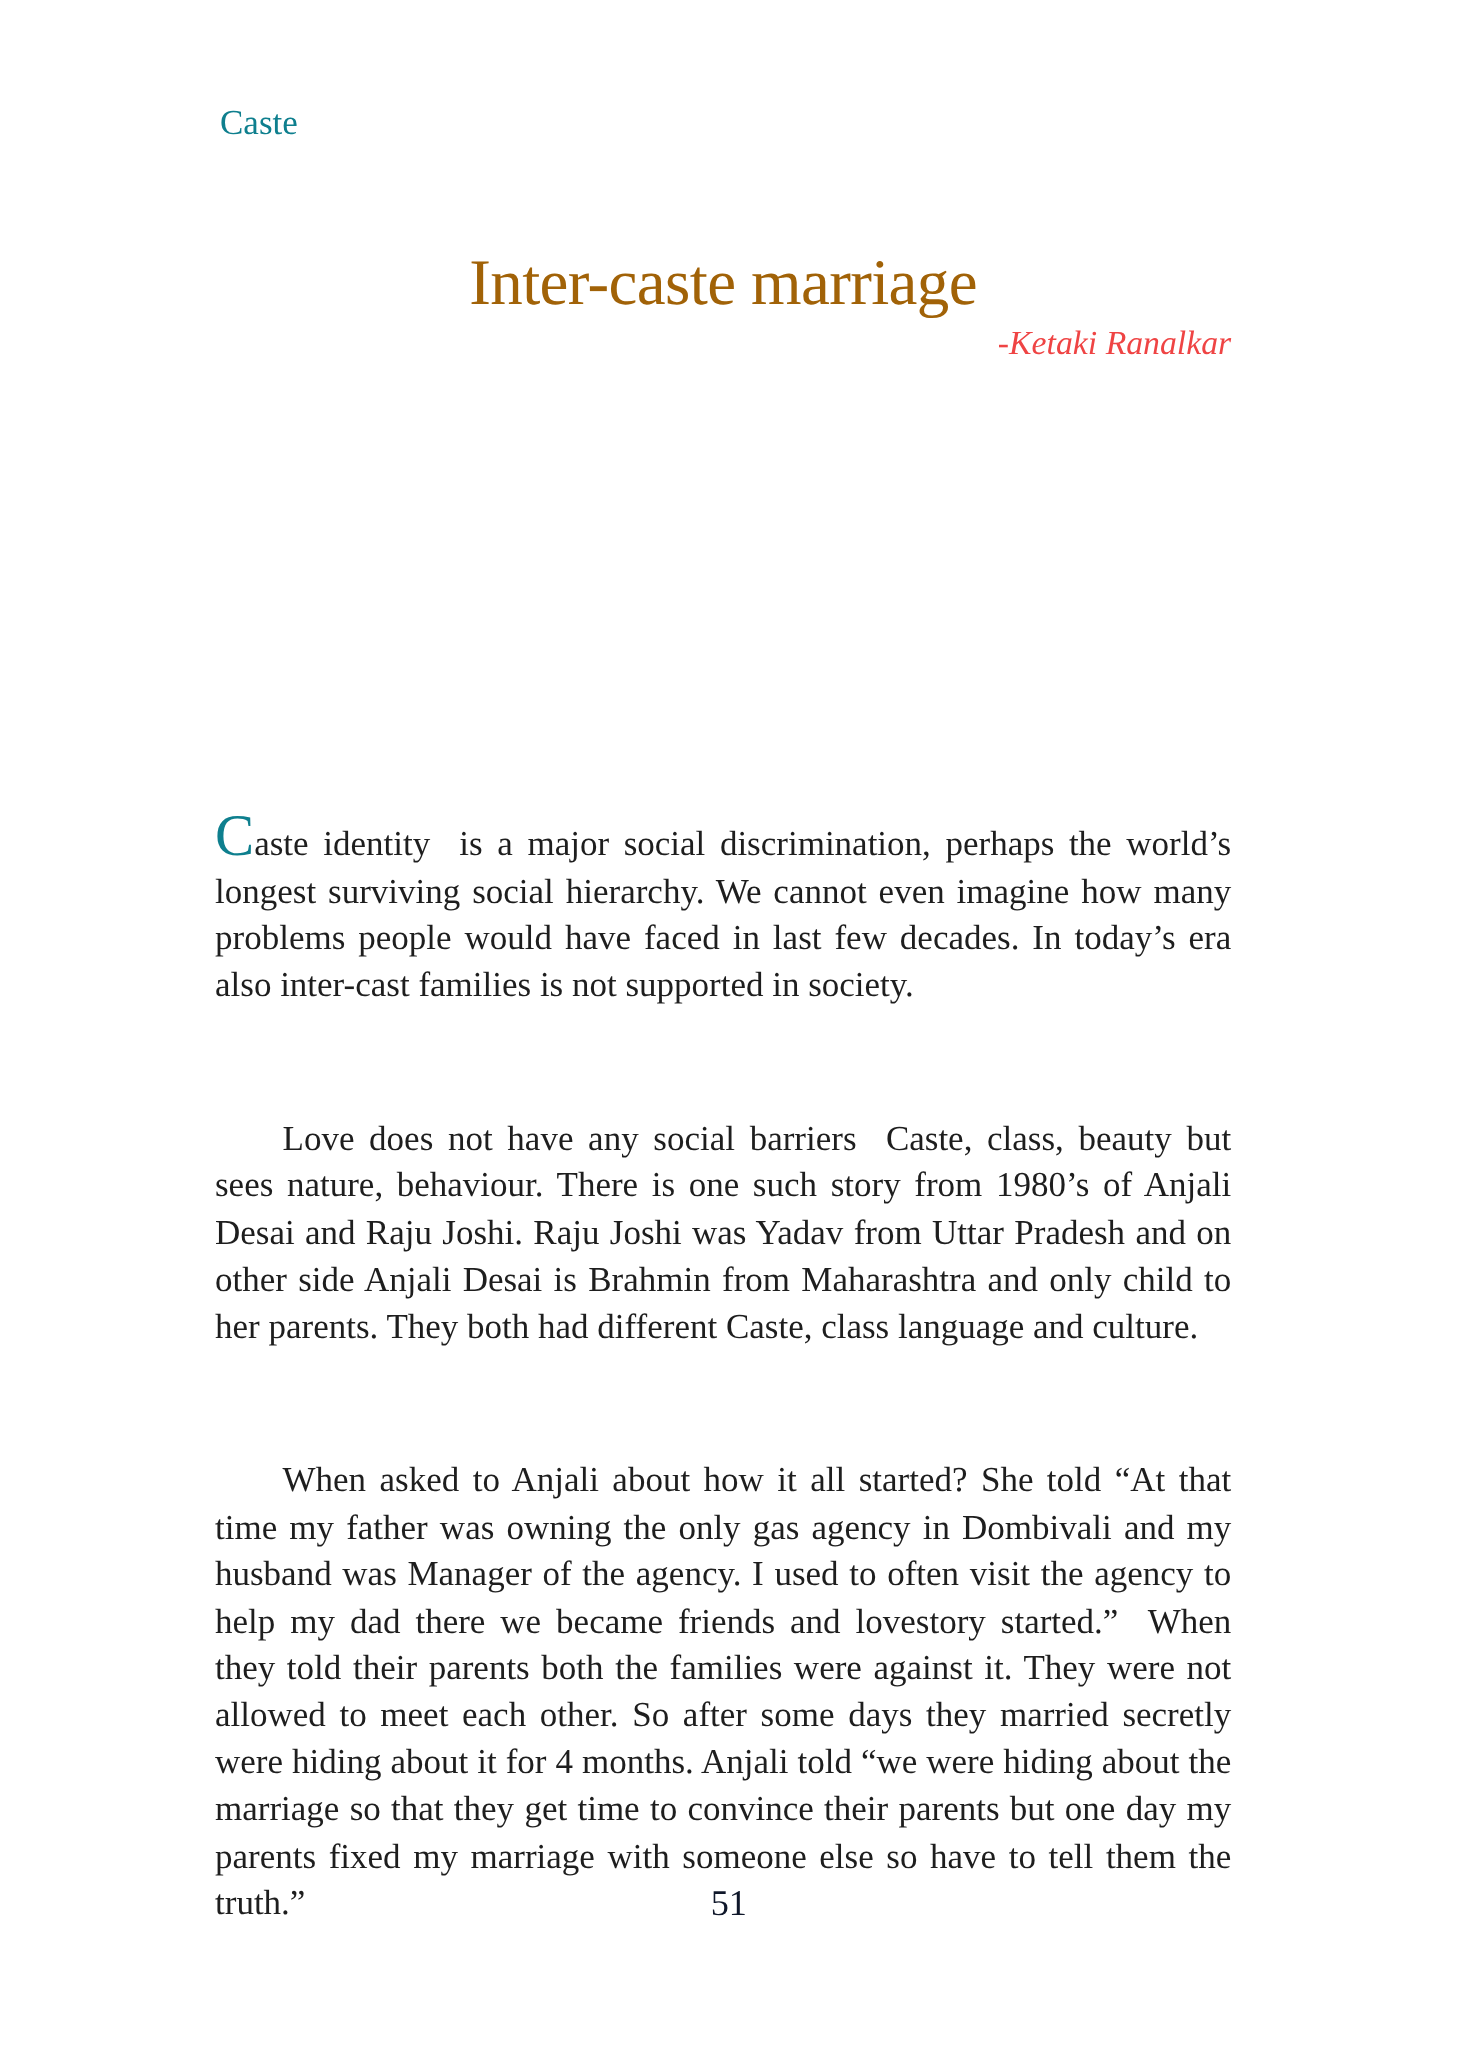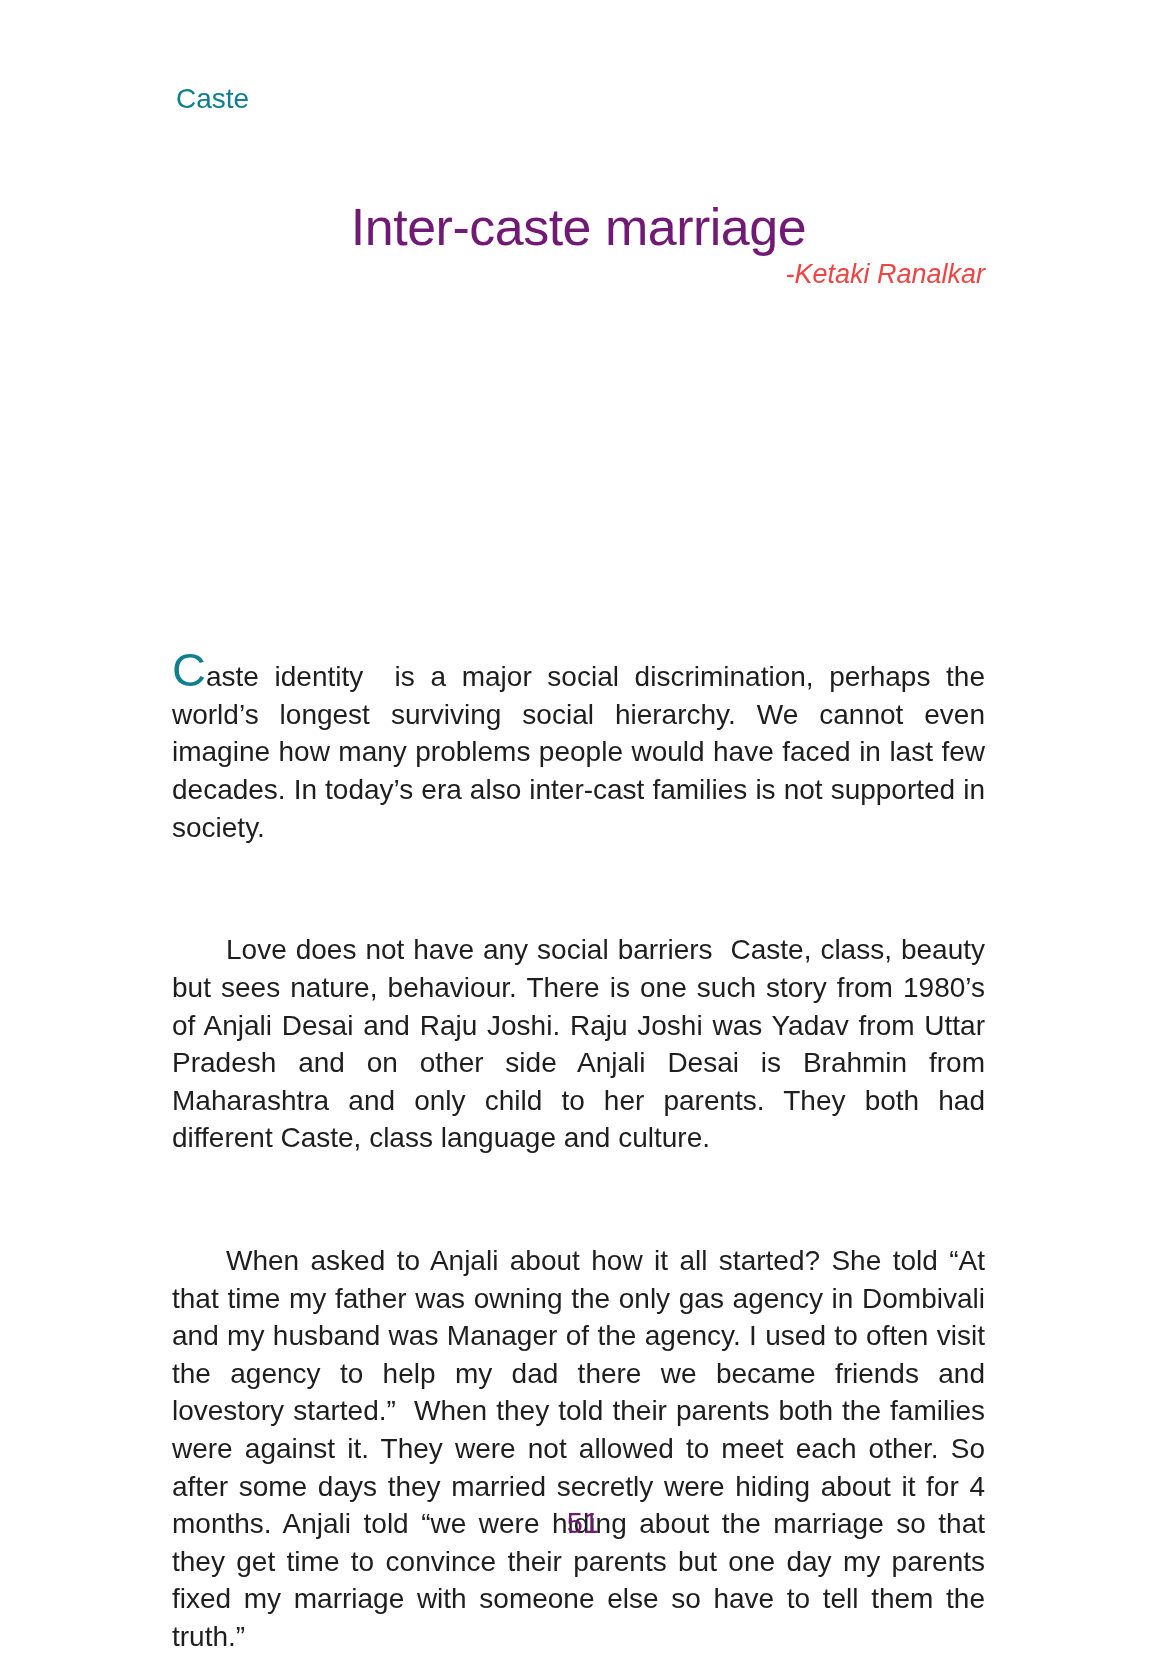--- a/index.html
+++ b/index.html
@@ -6,21 +6,21 @@
     margin: 0;
     padding: 0;
     background: #ffffff;
   }
   .page {
     position: relative;
     width: 1166px;
     height: 1654px;
     margin: 0 auto;
     background: #ffffff;
-    font-family: Liberation Sans, sans-serif;
+    font-family: Liberation Serif, serif;
     color: #1e1e1e;
     overflow: hidden;
   }
   .section-label {
     position: absolute;
     left: 176px;
     top: 82px;
     font-size: 28px;
     line-height: 34px;
   }
@@ -30,21 +30,21 @@
     width: 813px;
     top: 198px;
     text-align: center;
   }
   .title {
     margin: 0;
     font-size: 52px;
     line-height: 58px;
     font-weight: normal;
     letter-spacing: -0.5px;
-    color: #701a75;
+    color: #a16207;
   }
   .author {
     margin-top: 2px;
     text-align: right;
     font-style: italic;
     font-size: 27px;
     line-height: 32px;
   }
   .body-text {
     position: absolute;
@@ -67,21 +67,21 @@
     line-height: 37.6px;
   }
   .page-number {
     position: absolute;
     left: 0;
     width: 100%;
     top: 1505px;
     text-align: center;
     font-size: 29px;
     line-height: 36px;
-    color: #701a75;
+    color: #0f172a;
   }
 </style>
 </head>
 <body>
 
 <div class="page">
 
   <div class="section-label">
     <span style="color:#0e7f8e;">Caste</span>
   </div>

